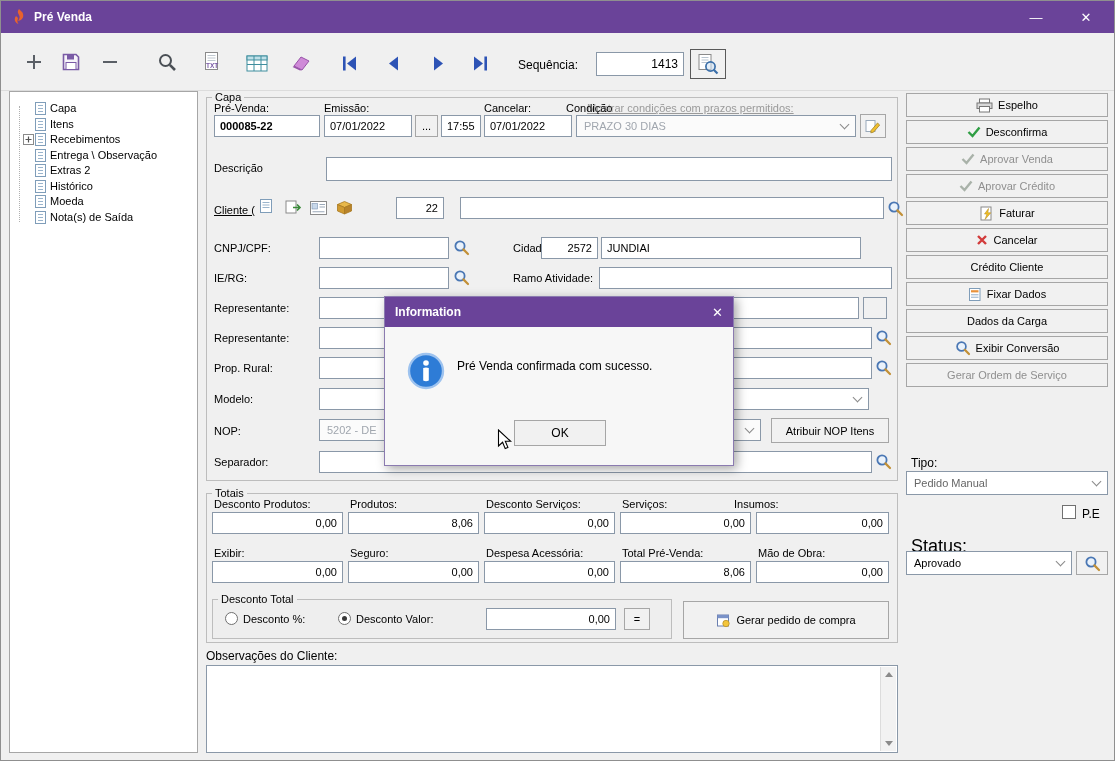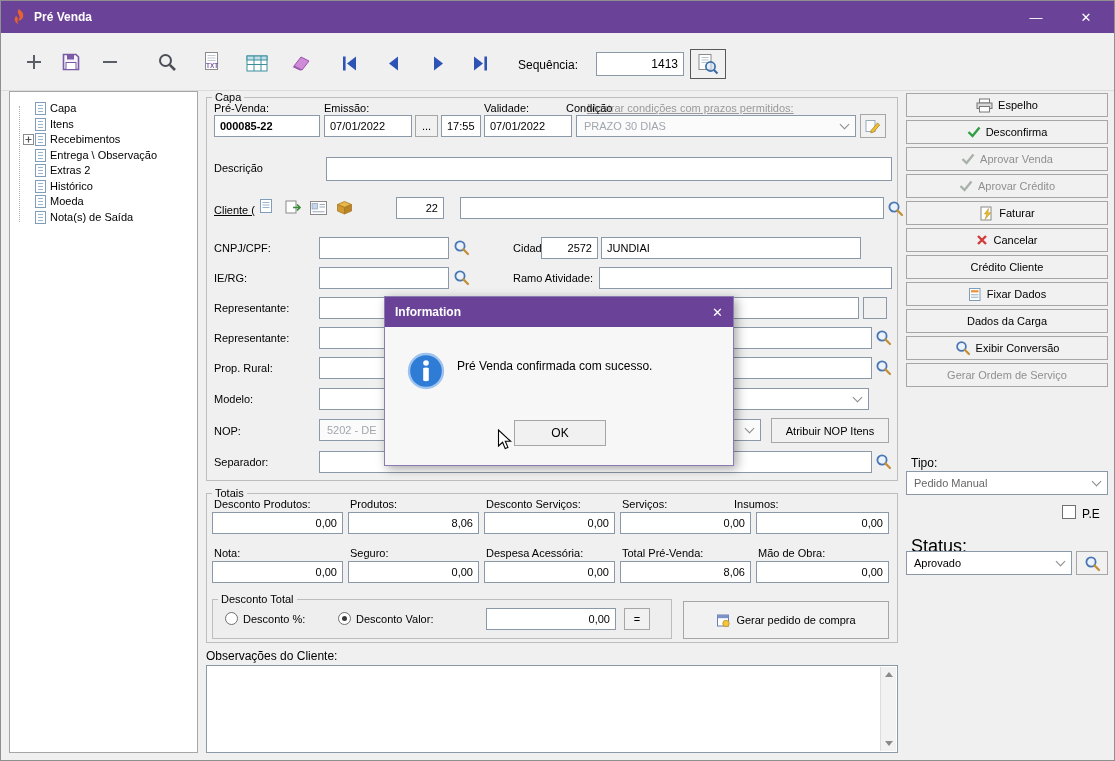--- a/index.html
+++ b/index.html
@@ -214,21 +214,21 @@
         <span>Nota(s) de Saída</span>
       </div>
   </div>
 
   <fieldset style="left:205px;top:90px;width:692px;height:390px">
     <legend>Capa</legend>
   </fieldset>
 
   <span class="lbl" style="left:213px;top:101px">Pré-Venda:</span>
   <span class="lbl" style="left:323px;top:101px">Emissão:</span>
-  <span class="lbl" style="left:483px;top:101px">Validade:</span>
+  <span class="lbl" style="left:483px;top:101px">Cancelar:</span>
   <span class="lbl link" style="left:586px;top:101px;z-index:1">Mostrar condições com prazos permitidos:</span>
   <span class="lbl" style="left:565px;top:101px;z-index:2">Condição</span>
 
   <div class="field" style="left:213px;top:114px;width:106px;font-weight:bold">000085-22</div>
   <div class="field" style="left:323px;top:114px;width:88px">07/01/2022</div>
   <div class="btn" style="left:414px;top:114px;width:23px;height:22px">...</div>
   <div class="field" style="left:440px;top:114px;width:40px">17:55</div>
   <div class="field" style="left:483px;top:114px;width:88px">07/01/2022</div>
   <div class="combo dis" style="left:575px;top:114px;width:280px">
     <span>PRAZO 30 DIAS</span>
@@ -357,21 +357,21 @@
   <span class="lbl" style="left:349px;top:497px">Produtos:</span>
   <span class="lbl" style="left:485px;top:497px">Desconto Serviços:</span>
   <span class="lbl" style="left:621px;top:497px">Serviços:</span>
   <span class="lbl" style="left:733px;top:497px">Insumos:</span>
   <div class="field num" style="left:211px;top:511px;width:131px">0,00</div>
   <div class="field num" style="left:347px;top:511px;width:131px">8,06</div>
   <div class="field num" style="left:483px;top:511px;width:131px">0,00</div>
   <div class="field num" style="left:619px;top:511px;width:131px">0,00</div>
   <div class="field num" style="left:755px;top:511px;width:133px">0,00</div>
 
-  <span class="lbl" style="left:213px;top:546px">Nota:</span>
+  <span class="lbl" style="left:213px;top:546px">Exibir:</span>
   <span class="lbl" style="left:349px;top:546px">Seguro:</span>
   <span class="lbl" style="left:485px;top:546px">Despesa Acessória:</span>
   <span class="lbl" style="left:621px;top:546px">Total Pré-Venda:</span>
   <span class="lbl" style="left:757px;top:546px">Mão de Obra:</span>
   <div class="field num" style="left:211px;top:560px;width:131px">0,00</div>
   <div class="field num" style="left:347px;top:560px;width:131px">0,00</div>
   <div class="field num" style="left:483px;top:560px;width:131px">0,00</div>
   <div class="field num" style="left:619px;top:560px;width:131px">8,06</div>
   <div class="field num" style="left:755px;top:560px;width:133px">0,00</div>
 

